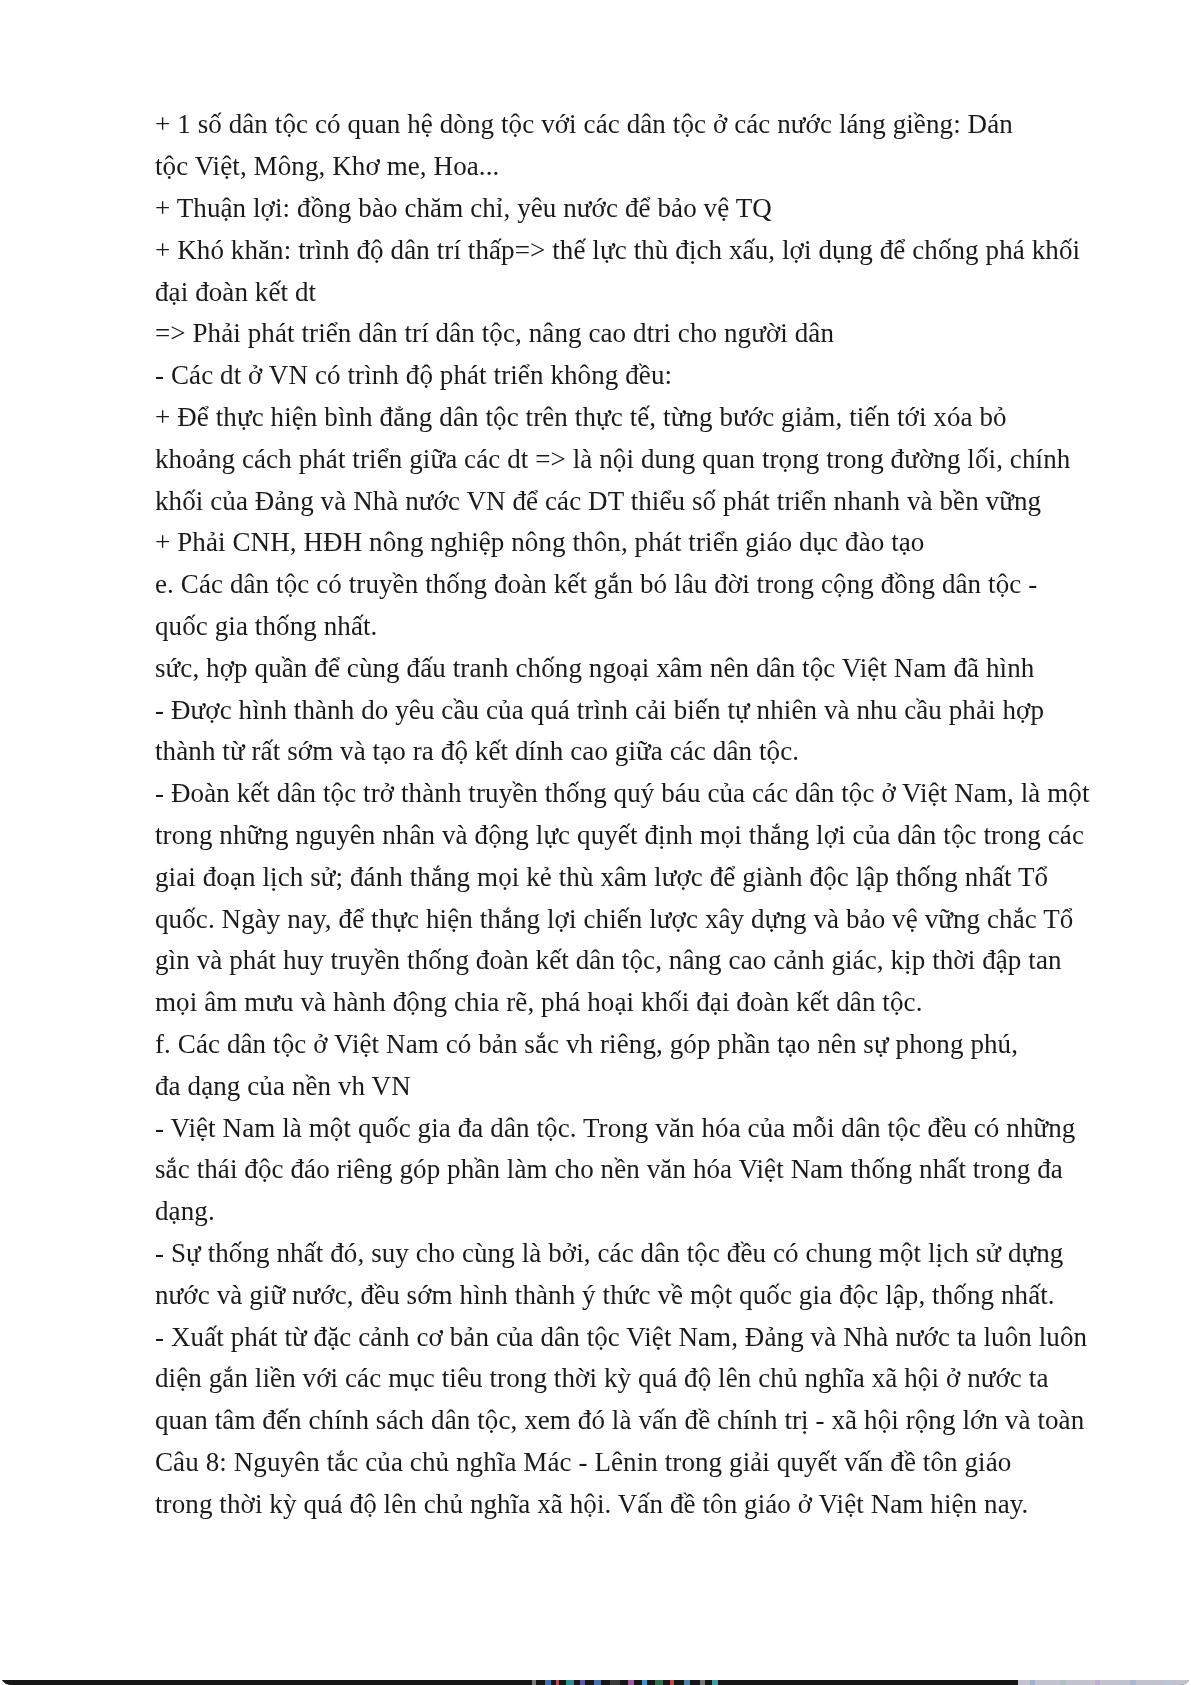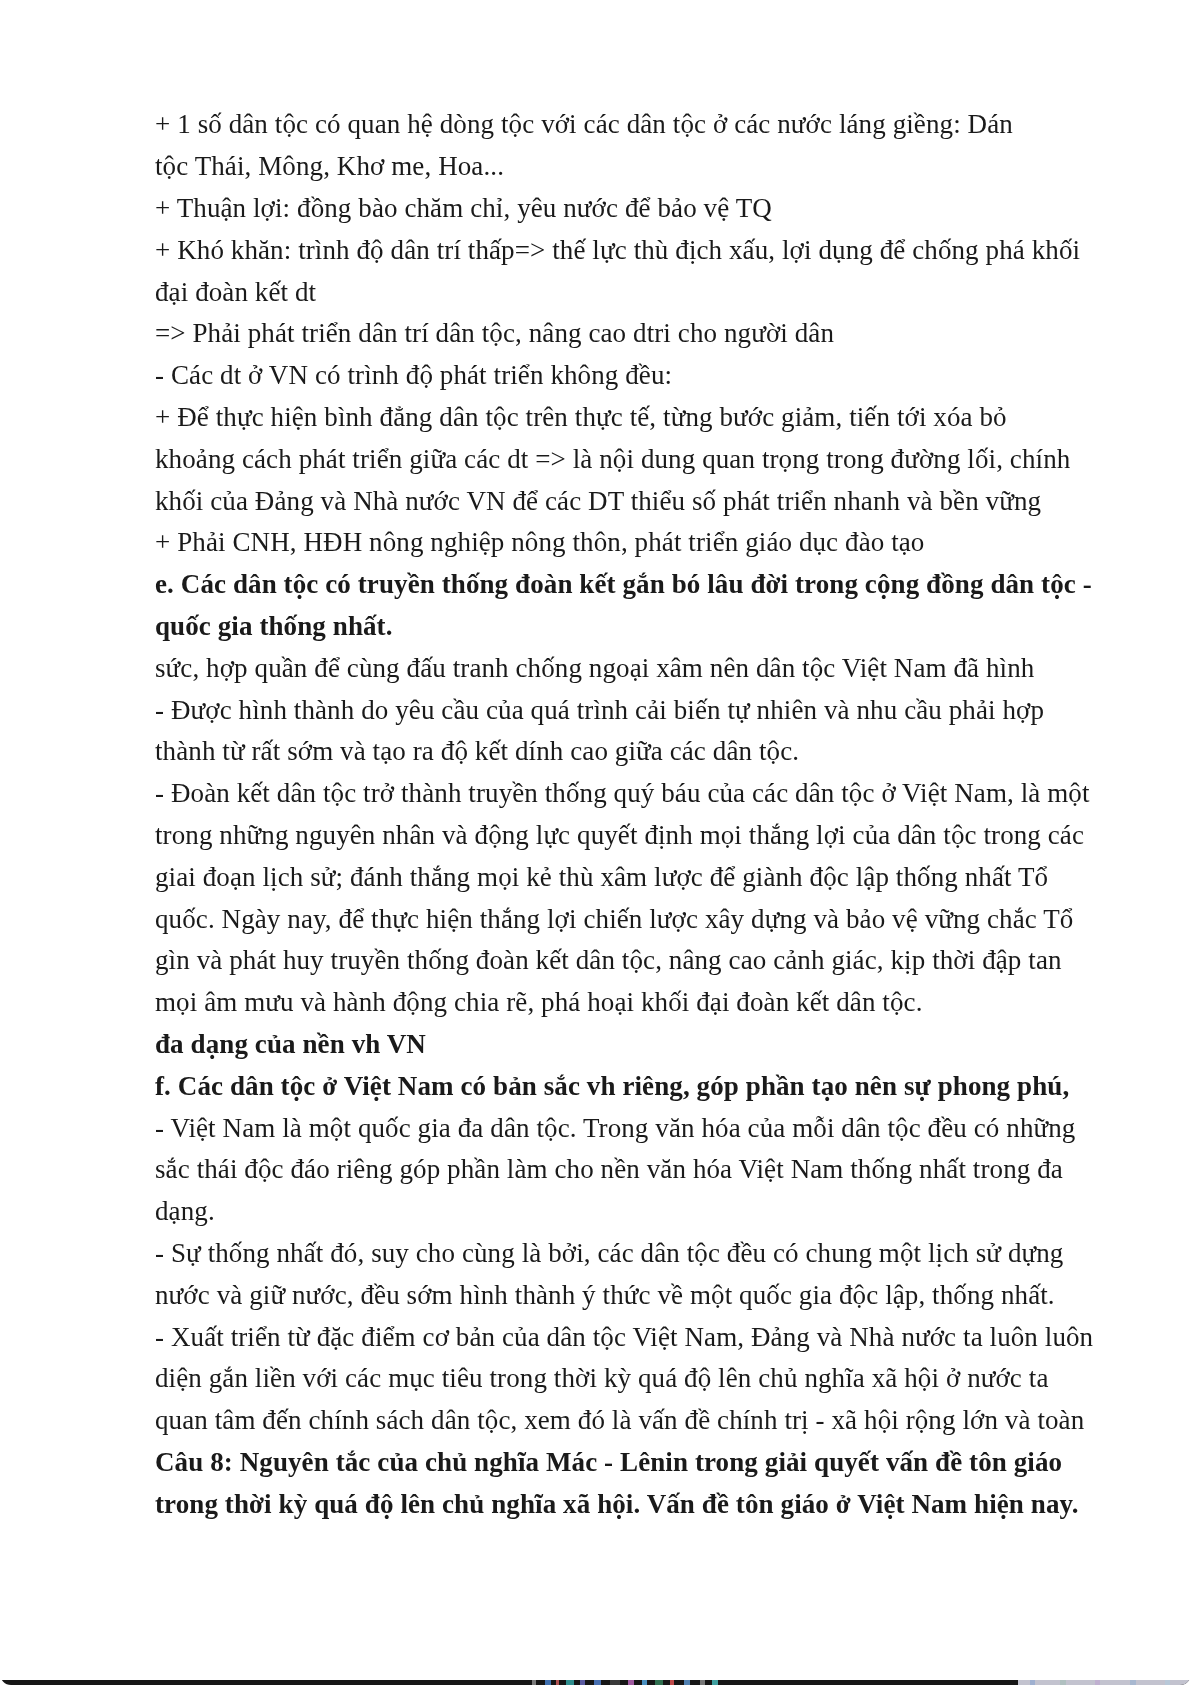--- a/index.html
+++ b/index.html
@@ -25,21 +25,21 @@
   .line {
     height: 41.8px;
     display: flex;
     align-items: center;
     white-space: nowrap;
     font-size: 27px;
     color: #1a1a1a;
     letter-spacing: 0.1px;
   }
   .line.bold {
-    font-weight: bold;
+    font-weight: normal;
     text-align: center;
   }
   .bottom-bar {
     position: absolute;
     left: 0;
     bottom: 0;
     width: 1191px;
     height: 5px;
   }
   .bottom-bar .base {
@@ -52,49 +52,49 @@
     top: 0;
     height: 100%;
   }
 </style>
 </head>
 <body>
 
 <div class="page">
   <div class="content">
       <div class="line">+ 1 số dân tộc có quan hệ dòng tộc với các dân tộc ở các nước láng giềng: Dán</div>
-      <div class="line">tộc Thái, Mông, Khơ me, Hoa...</div>
+      <div class="line">tộc Việt, Mông, Khơ me, Hoa...</div>
       <div class="line">+ Thuận lợi: đồng bào chăm chỉ, yêu nước để bảo vệ TQ</div>
       <div class="line">+ Khó khăn: trình độ dân trí thấp=&gt; thế lực thù địch xấu, lợi dụng để chống phá khối</div>
       <div class="line">đại đoàn kết dt</div>
       <div class="line">=&gt; Phải phát triển dân trí dân tộc, nâng cao dtri cho người dân</div>
       <div class="line">- Các dt ở VN có trình độ phát triển không đều:</div>
       <div class="line">+ Để thực hiện bình đẳng dân tộc trên thực tế, từng bước giảm, tiến tới xóa bỏ</div>
       <div class="line">khoảng cách phát triển giữa các dt =&gt; là nội dung quan trọng trong đường lối, chính</div>
       <div class="line">khối của Đảng và Nhà nước VN để các DT thiểu số phát triển nhanh và bền vững</div>
       <div class="line">+ Phải CNH, HĐH nông nghiệp nông thôn, phát triển giáo dục đào tạo</div>
       <div class="line bold">e. Các dân tộc có truyền thống đoàn kết gắn bó lâu đời trong cộng đồng dân tộc -</div>
       <div class="line bold">quốc gia thống nhất.</div>
       <div class="line">sức, hợp quần để cùng đấu tranh chống ngoại xâm nên dân tộc Việt Nam đã hình</div>
       <div class="line">- Được hình thành do yêu cầu của quá trình cải biến tự nhiên và nhu cầu phải hợp</div>
       <div class="line">thành từ rất sớm và tạo ra độ kết dính cao giữa các dân tộc.</div>
       <div class="line">- Đoàn kết dân tộc trở thành truyền thống quý báu của các dân tộc ở Việt Nam, là một</div>
       <div class="line">trong những nguyên nhân và động lực quyết định mọi thắng lợi của dân tộc trong các</div>
       <div class="line">giai đoạn lịch sử; đánh thắng mọi kẻ thù xâm lược để giành độc lập thống nhất Tổ</div>
       <div class="line">quốc. Ngày nay, để thực hiện thắng lợi chiến lược xây dựng và bảo vệ vững chắc Tổ</div>
       <div class="line">gìn và phát huy truyền thống đoàn kết dân tộc, nâng cao cảnh giác, kịp thời đập tan</div>
       <div class="line">mọi âm mưu và hành động chia rẽ, phá hoại khối đại đoàn kết dân tộc.</div>
+      <div class="line bold">f. Các dân tộc ở Việt Nam có bản sắc vh riêng, góp phần tạo nên sự phong phú,</div>
       <div class="line bold">đa dạng của nền vh VN</div>
-      <div class="line bold">f. Các dân tộc ở Việt Nam có bản sắc vh riêng, góp phần tạo nên sự phong phú,</div>
       <div class="line">- Việt Nam là một quốc gia đa dân tộc. Trong văn hóa của mỗi dân tộc đều có những</div>
       <div class="line">sắc thái độc đáo riêng góp phần làm cho nền văn hóa Việt Nam thống nhất trong đa</div>
       <div class="line">dạng.</div>
       <div class="line">- Sự thống nhất đó, suy cho cùng là bởi, các dân tộc đều có chung một lịch sử dựng</div>
       <div class="line">nước và giữ nước, đều sớm hình thành ý thức về một quốc gia độc lập, thống nhất.</div>
-      <div class="line">- Xuất triển từ đặc điểm cơ bản của dân tộc Việt Nam, Đảng và Nhà nước ta luôn luôn</div>
+      <div class="line">- Xuất phát từ đặc cảnh cơ bản của dân tộc Việt Nam, Đảng và Nhà nước ta luôn luôn</div>
       <div class="line">diện gắn liền với các mục tiêu trong thời kỳ quá độ lên chủ nghĩa xã hội ở nước ta</div>
       <div class="line">quan tâm đến chính sách dân tộc, xem đó là vấn đề chính trị - xã hội rộng lớn và toàn</div>
       <div class="line bold">Câu 8: Nguyên tắc của chủ nghĩa Mác - Lênin trong giải quyết vấn đề tôn giáo</div>
       <div class="line bold">trong thời kỳ quá độ lên chủ nghĩa xã hội. Vấn đề tôn giáo ở Việt Nam hiện nay.</div>
     </div>
   <div class="bottom-bar">
     <div class="base" style="background: rgb(22, 22, 22);"></div>
   <div class="seg" style="left: 1018px; width: 173px; background: rgb(195, 195, 207);"></div>
       <div class="speck" style="left: 532px; width: 4px; background: rgb(122, 122, 122);"></div>
       <div class="speck" style="left: 545px; width: 6px; background: rgb(63, 111, 174);"></div>

